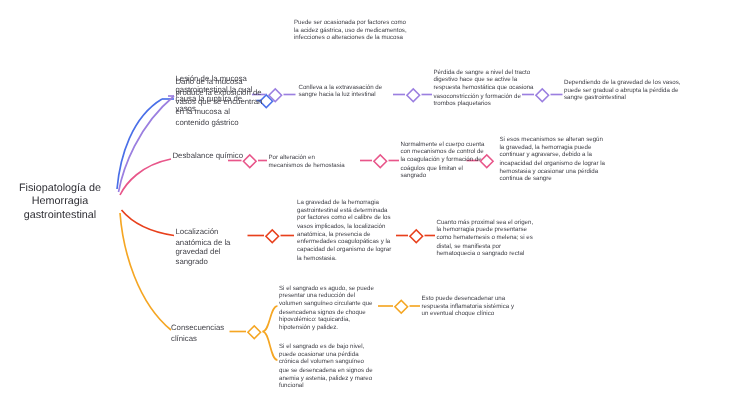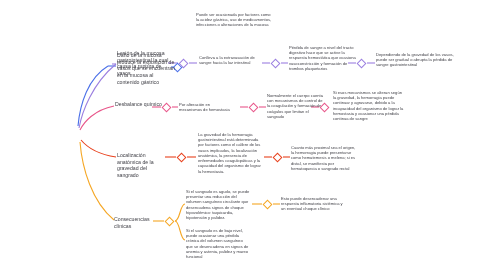--- a/index.html
+++ b/index.html
@@ -94,20 +94,21 @@
     <path d="M283 157 L 290 157" stroke="#e8401c" stroke-width="1.1"></path>
 
     <path d="M80 142 C 82 168, 92 202, 114 220" stroke="#f5a623" stroke-width="1.1"></path>
     <path d="M153 221 L 164 221" stroke="#f5a623" stroke-width="1.1"></path>
     <path d="M175 221 C 180 221, 180 204, 185 204" stroke="#f5a623" stroke-width="1.1"></path>
     <path d="M175 221 C 180 221, 180 240, 185 240" stroke="#f5a623" stroke-width="1.1"></path>
     <path d="M252 204 L 262 204" stroke="#f5a623" stroke-width="1.1"></path>
     <path d="M273 204 L 280 204" stroke="#f5a623" stroke-width="1.1"></path>
   </svg>
 
+  <div class="node root" style="left:6px; top:120px; width:68px;">Fisiopatología de Hemorragia gastrointestinal</div>
 
   <div class="node l1" style="left:117px; top:50px; width:55px;">Lesión de la mucosa gastrointestinal la cual causa la ruptura de vasos</div>
   <div class="marker m-blue" style="left:174px; top:64px;"></div>
   <div class="node l2" style="left:196px; top:12px; width:78px;">Puede ser ocasionada por factores como la acidez gástrica, uso de medicamentos, infecciones o alteraciones de la mucosa</div>
 
   <div class="node l1" style="left:117px; top:52px; width:58px;">Daño de la mucosa produce la exposición de vasos que se encuentran en la mucosa al contenido gástrico</div>
   <div class="marker m-purple" style="left:180px; top:60px;"></div>
   <div class="node l2" style="left:199px; top:55px; width:62px;">Conlleva a la extravasación de sangre hacia la luz intestinal</div>
   <div class="marker m-purple" style="left:272px; top:60px;"></div>
   <div class="node l3" style="left:289px; top:45px; width:72px;">Pérdida de sangre a nivel del tracto digestivo hace que se active la respuesta hemostática que ocasiona vasoconstricción y formación de trombos plaquetarios</div>

